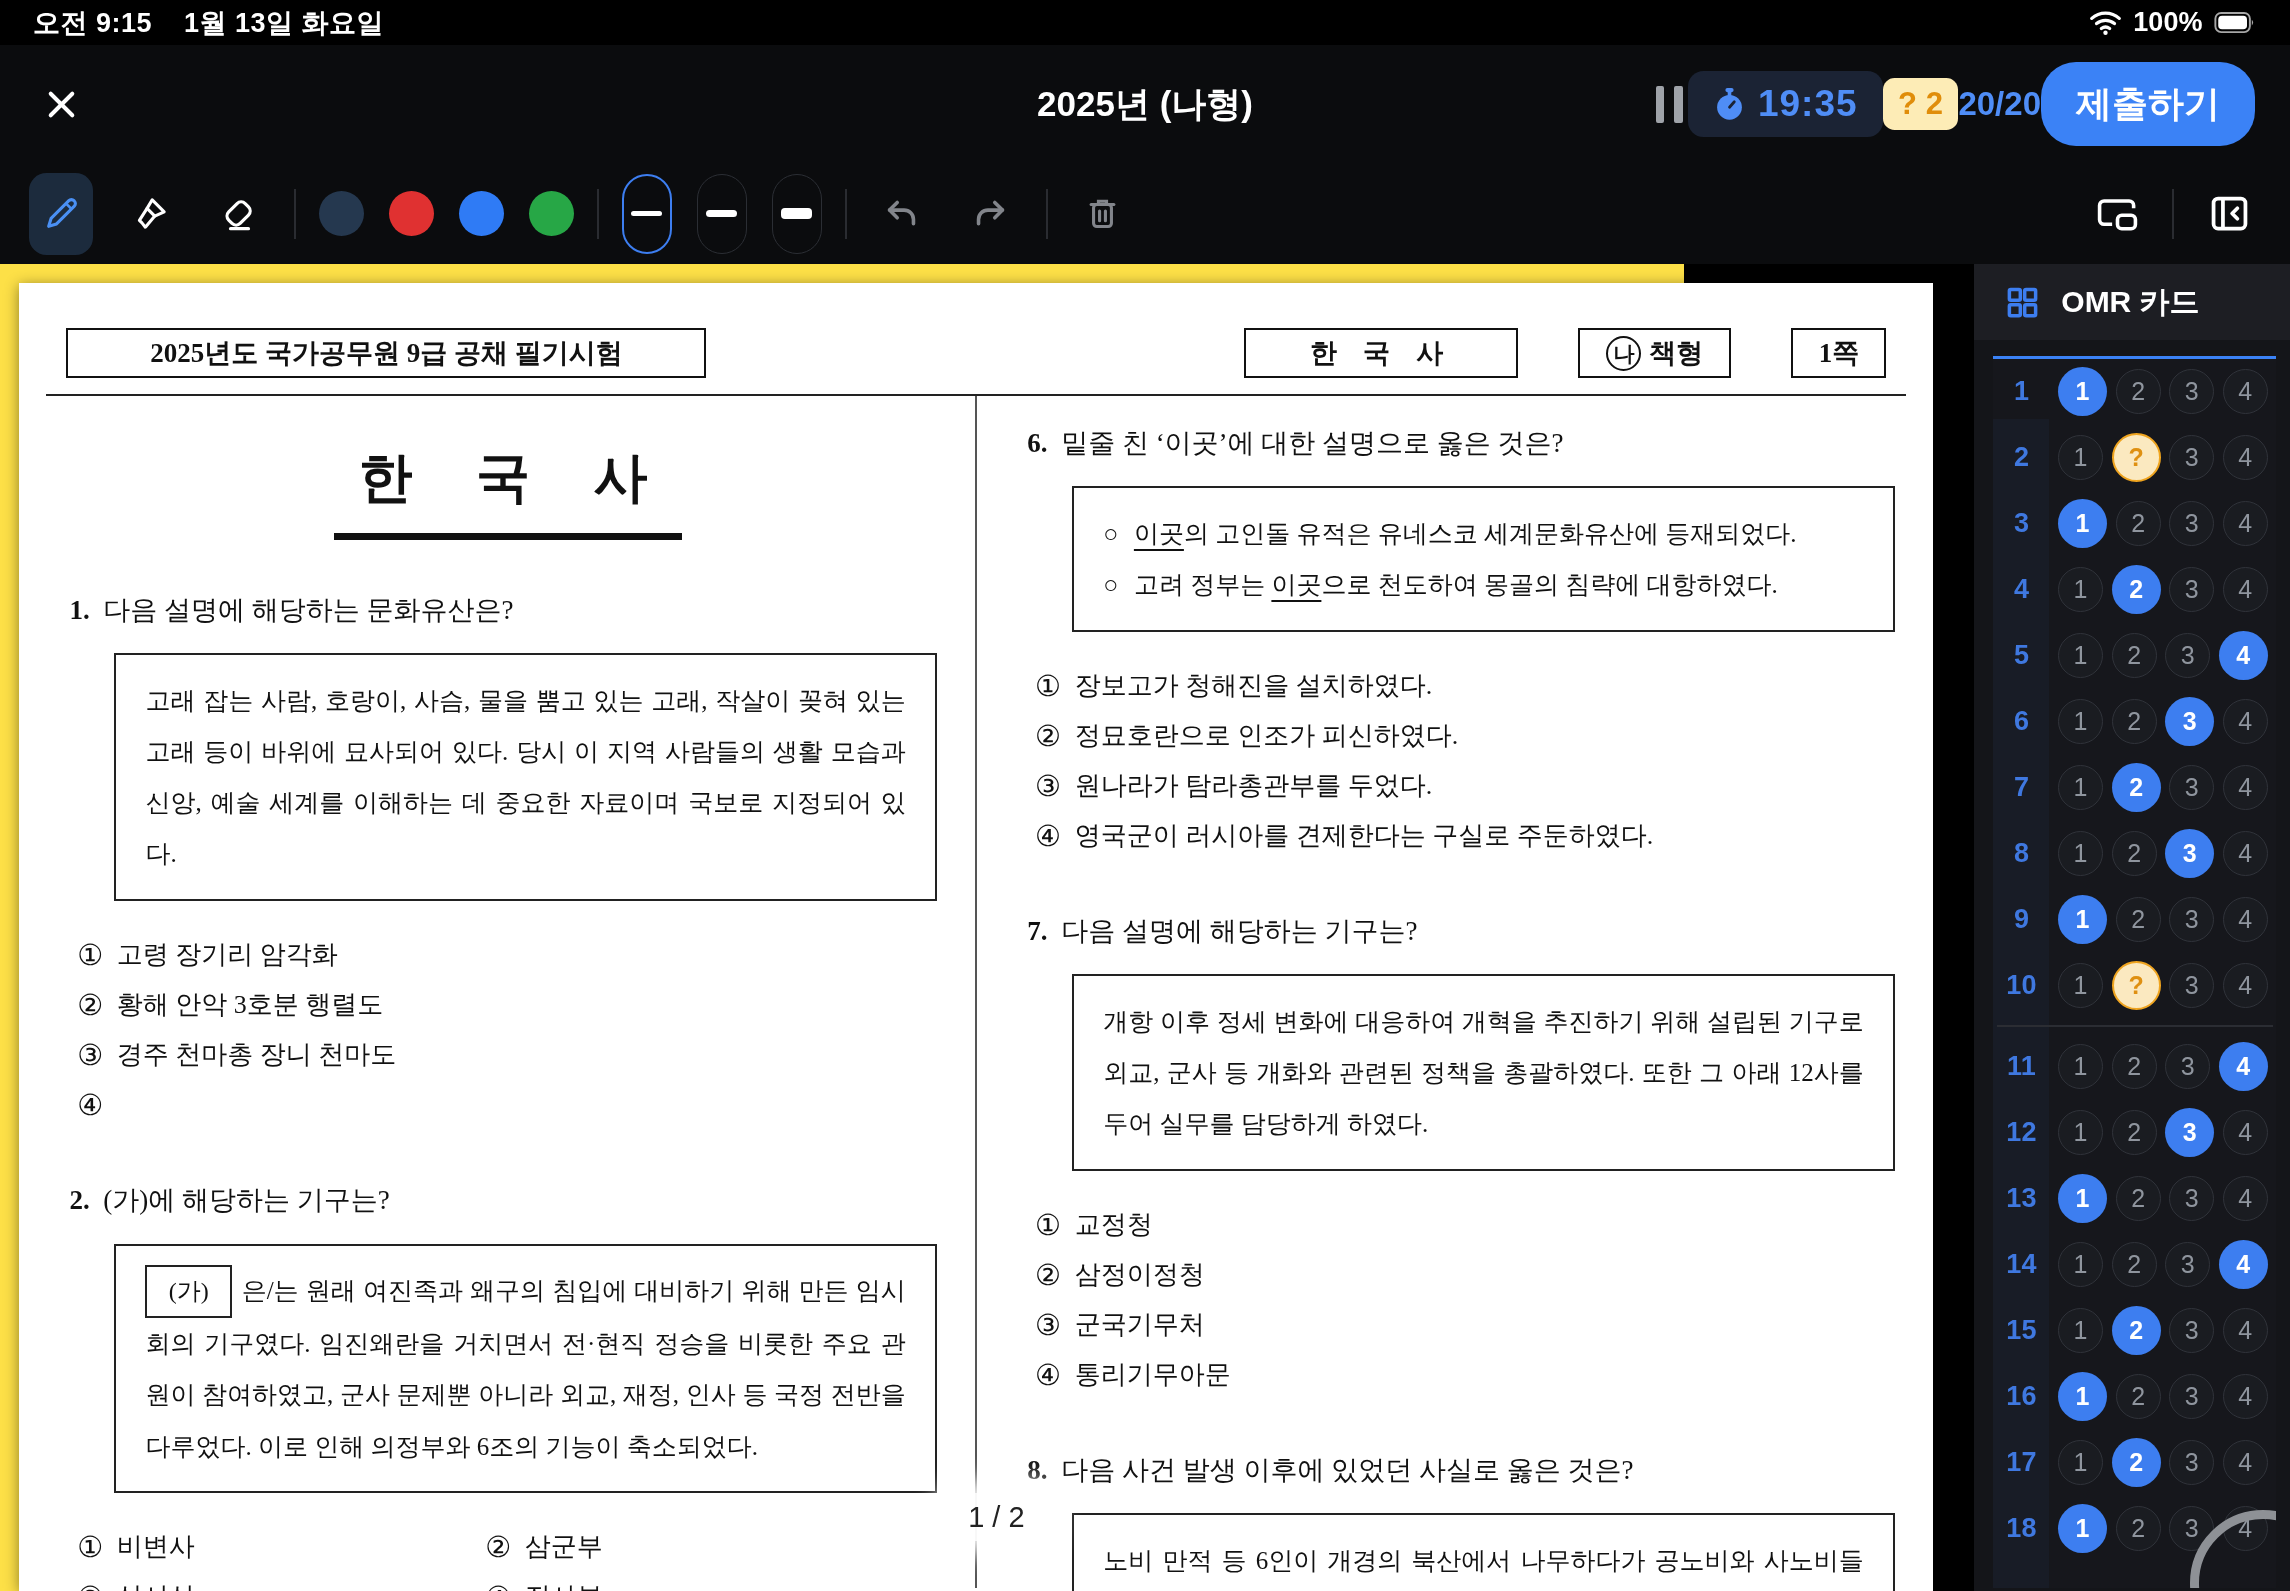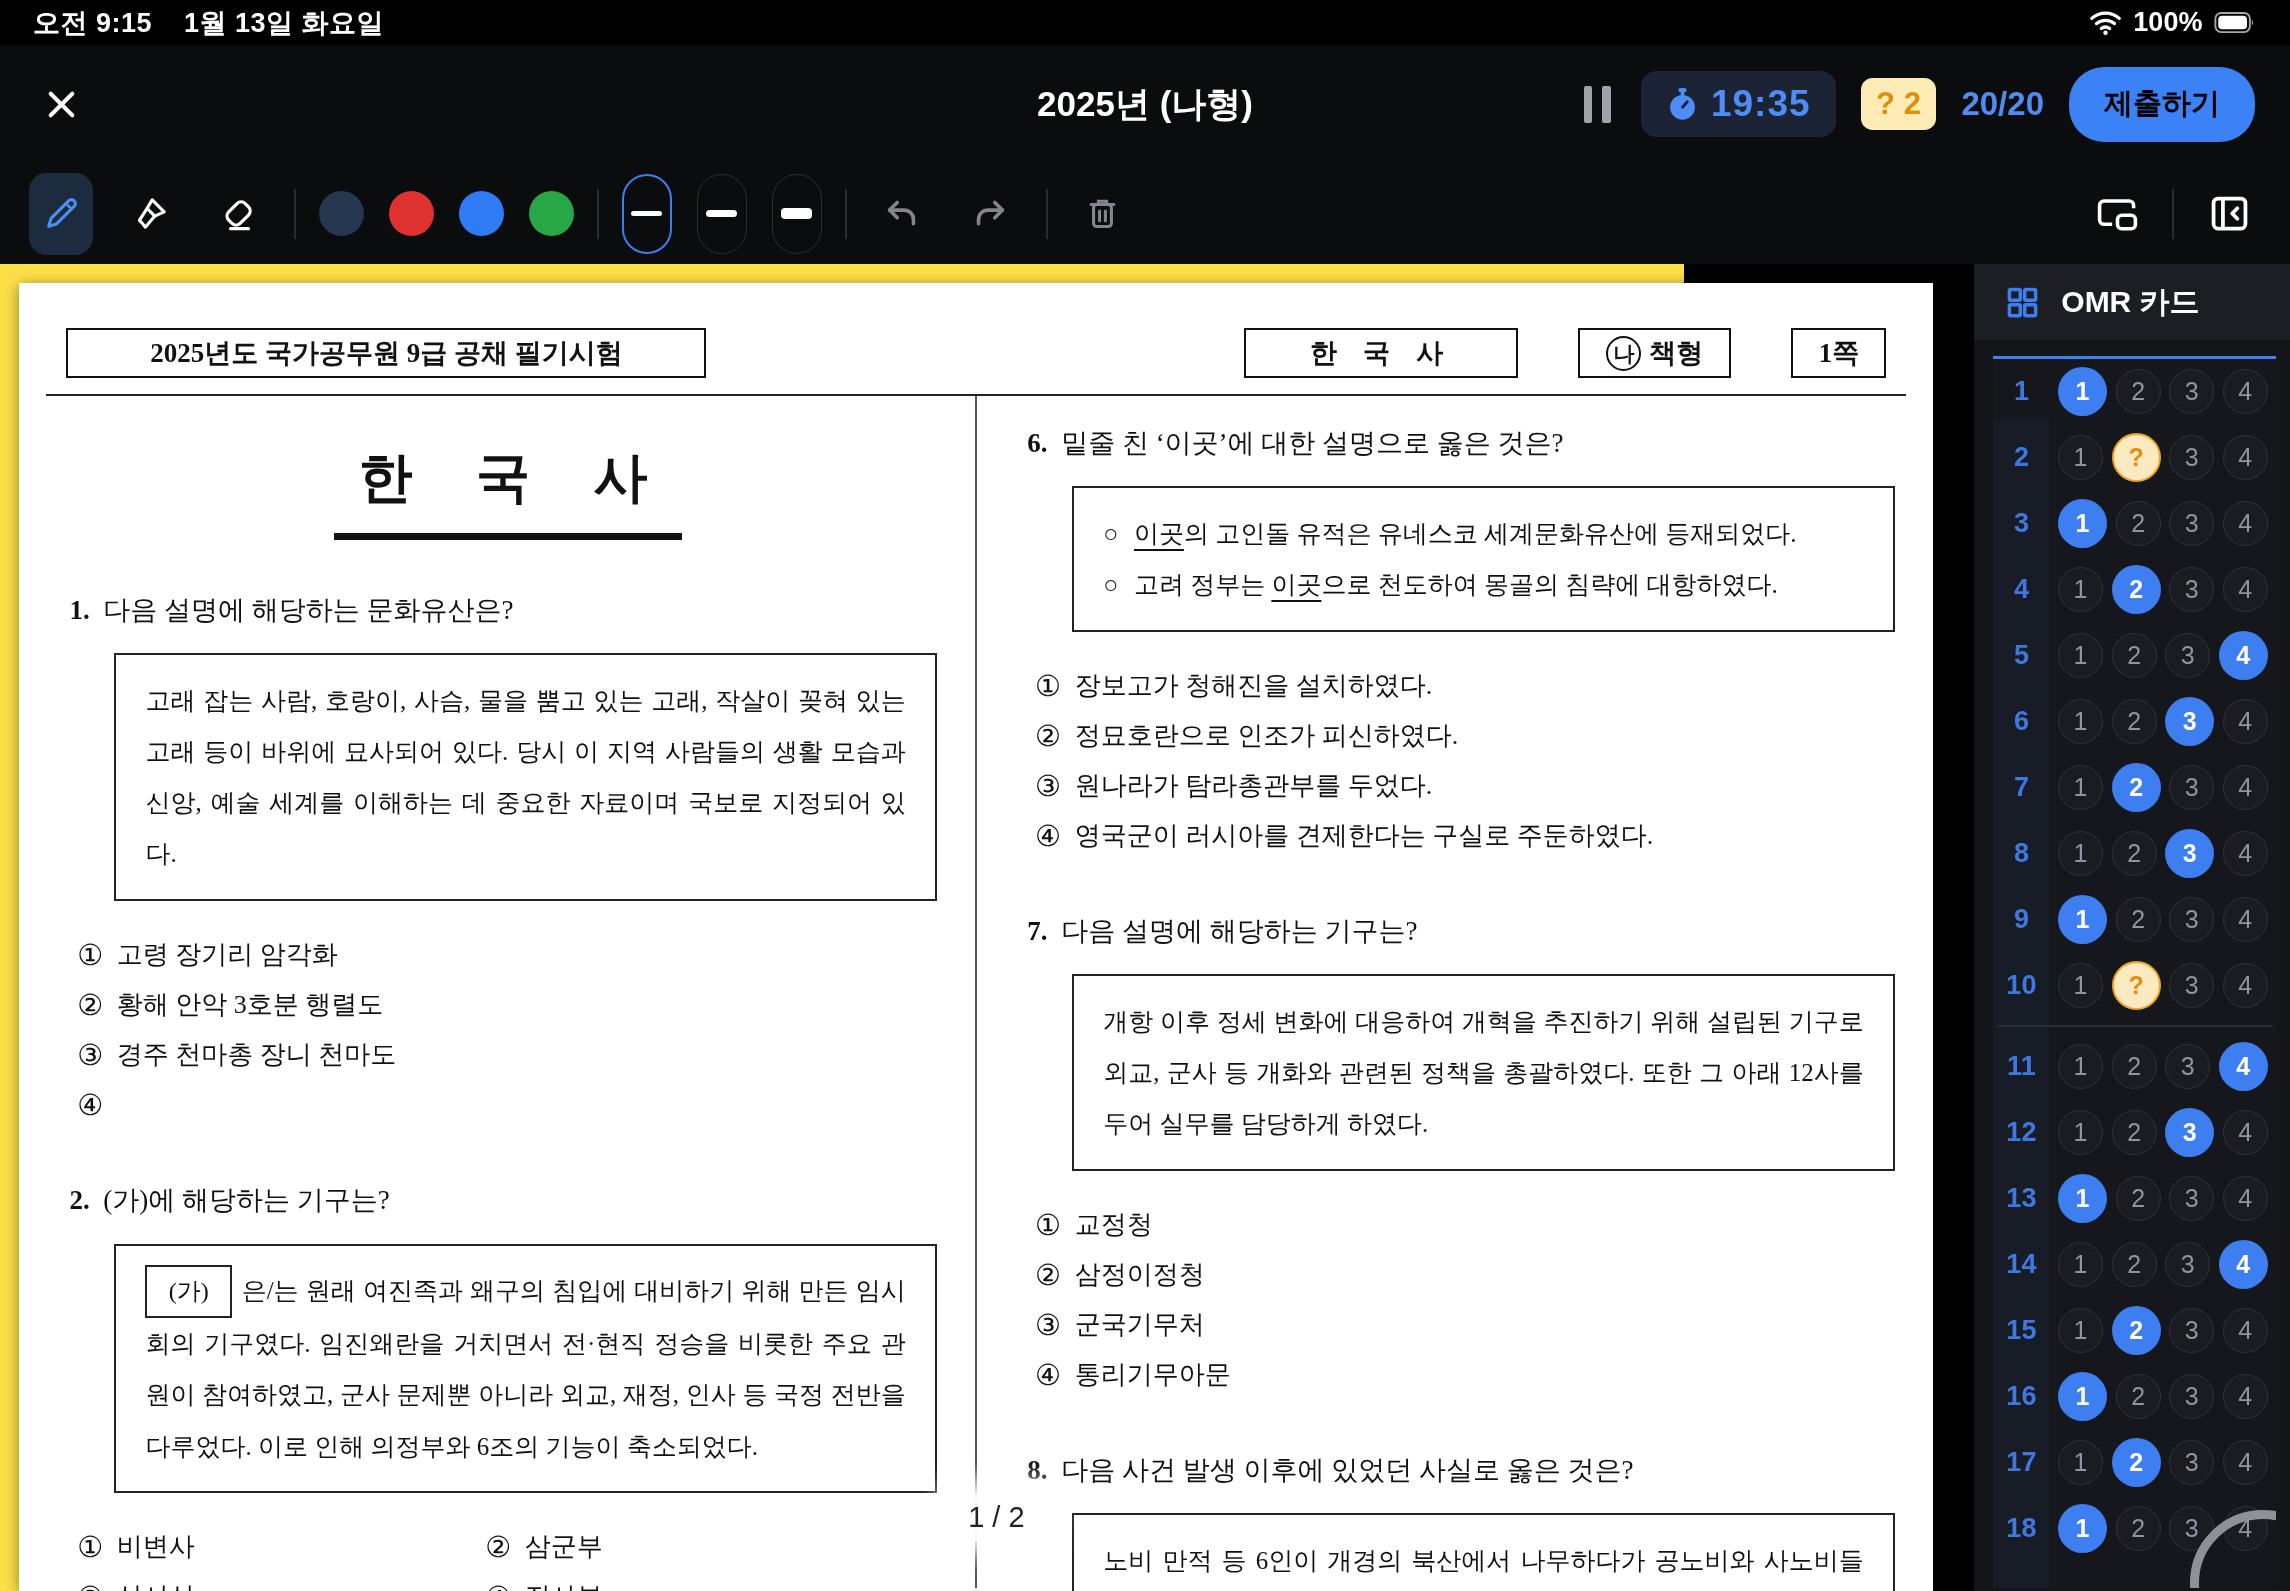--- a/index.html
+++ b/index.html
@@ -10,30 +10,30 @@
   .status-bar { position:absolute; top:0; left:0; width:2290px; height:45px; background:#000;
     display:flex; align-items:center; justify-content:space-between; padding:0 33px; color:#fff; }
   .status-left { display:flex; gap:32px; font-size:27px; font-weight:600; letter-spacing:0.5px; }
   .status-right { display:flex; align-items:center; gap:11.6px; font-size:27px; font-weight:600; }
 
   
   .app-header { position:absolute; top:45px; left:0; width:2290px; height:118px; background:#0b0c0e;
     display:flex; align-items:center; padding:0 35px; }
   .close-btn { width:52px; height:52px; display:flex; align-items:center; justify-content:center; cursor:pointer; }
   .hdr-title { position:absolute; left:50%; transform:translateX(-50%); color:#fff; font-size:35px; font-weight:700; }
-  .hdr-right { margin-left:auto; display:flex; align-items:center; gap:25px; }
+  .hdr-right { margin-left:auto; display:flex; align-items:center; }
   .pause-btn { display:flex; gap:9.7px; padding:5.8px; }
   .pause-btn i { display:block; width:8.7px; height:37px; background:#9fa3a9; border-radius:1.9px; }
   .timer-pill { display:flex; align-items:center; gap:11.6px; background:#1b2334; border-radius:15.5px;
     padding:11.6px 25px; }
   .timer-pill .t { color:#4f8df6; font-size:37px; font-weight:700; letter-spacing:1px; }
   .flag-badge { background:#fdecb6; border-radius:11.6px; padding:7.8px 15.5px; color:#e08d0a;
     font-size:31px; font-weight:700; }
   .answered { color:#4f8df6; font-size:33px; font-weight:700; }
-  .submit-btn { background:#3b82f6; color:#000000; font-size:29px; font-weight:600;
+  .submit-btn { background:#3b82f6; color:#ffffff; font-size:36px; font-weight:600;
     border-radius:35px; padding:17.5px 35px; border:none; cursor:pointer; }
 
   
   .toolbar { position:absolute; top:163px; left:0; width:2290px; height:101px; background:#0b0c0e;
     display:flex; align-items:center; padding:0 29px; }
   .tb-group { display:flex; align-items:center; gap:25px; }
   .tb-divider { width:1.9px; height:50px; background:#2a2c31; margin:0 23px; }
   .tool-btn { width:64px; height:82px; border-radius:17.5px; display:flex; align-items:center; justify-content:center; cursor:pointer; }
   .tool-btn.selected { background:#1c2b3d; }
   .color-dot { width:45px; height:45px; border-radius:50%; cursor:pointer; }

